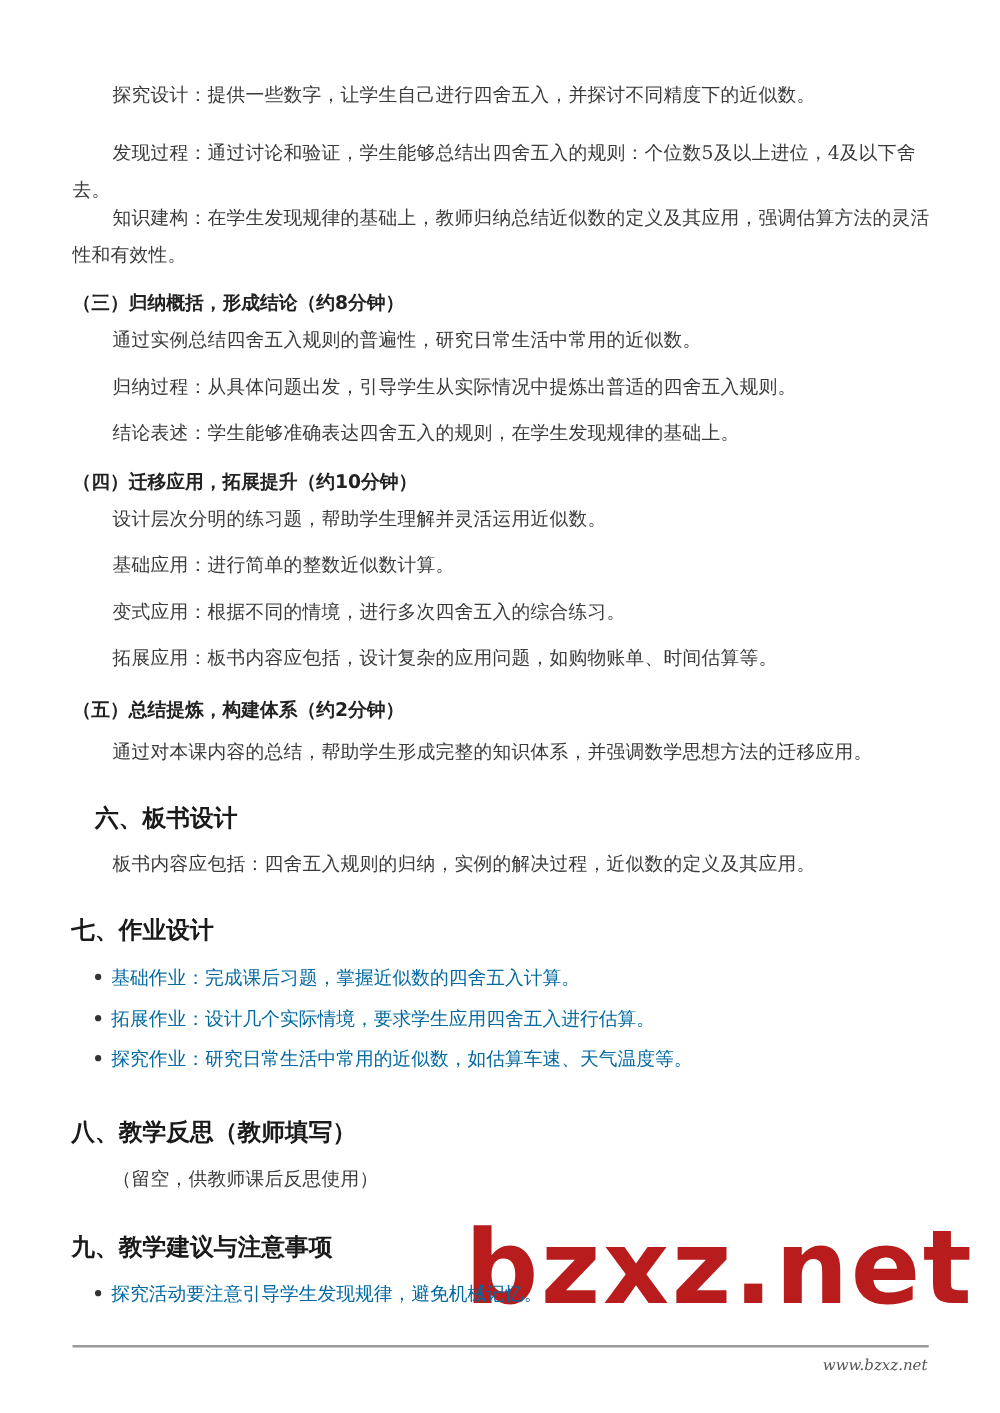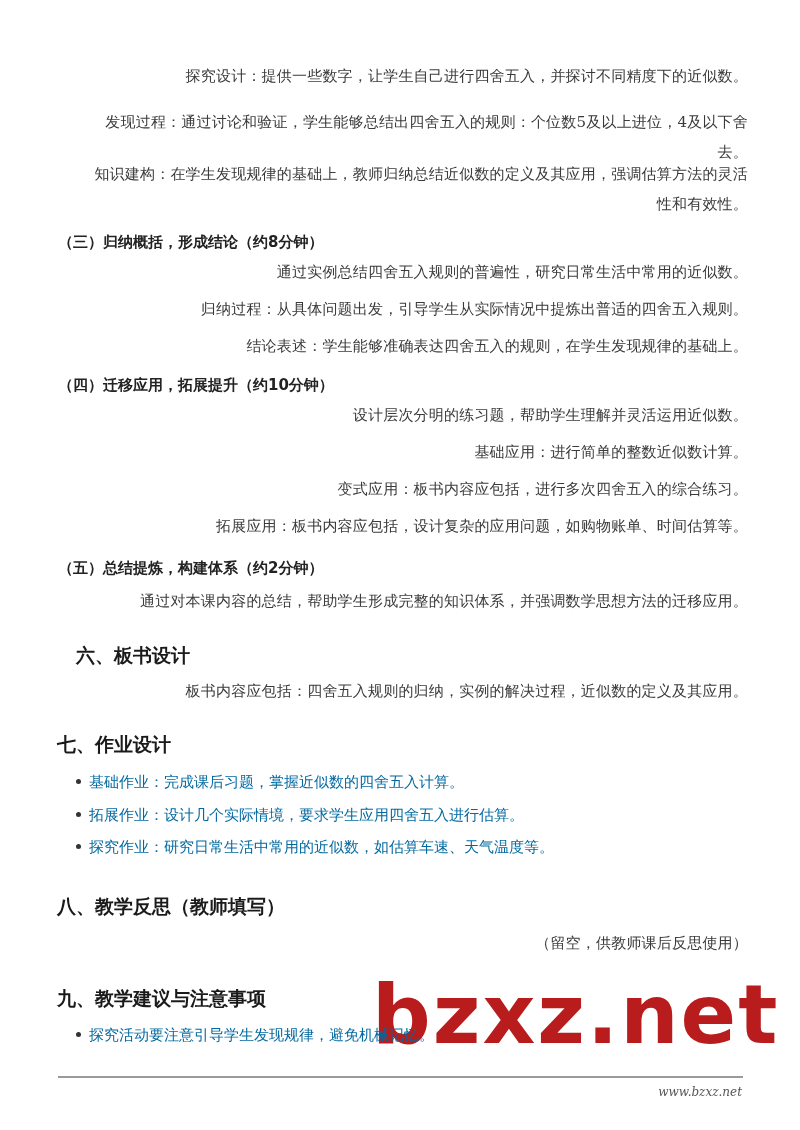--- a/index.html
+++ b/index.html
@@ -28,21 +28,21 @@
       position: absolute; left: 76px; font-size: 15px; color: #0369a1;
       line-height: 22px; margin: 0;
     }
     .bullet .dot { display: inline-block; width: 5px; height: 5px; border-radius: 50%; background: #333; margin-right: 8px; vertical-align: middle; position: relative; top: -2px; }
     .watermark {
       position: absolute; left: 372px; top: 975px;
       font-family: "DejaVu Sans", "Liberation Sans", sans-serif;
       font-weight: bold; font-size: 82px; color: #b91c1c; letter-spacing: 2px;
       z-index: 0; line-height: 80px;
     }
-    .content { position: absolute; left: 0; top: 0; width: 800px; height: 1130px; z-index: 1; text-align: right; }
+    .content { position: absolute; left: 0; top: 0; width: 800px; height: 1130px; z-index: 1; }
     .rule { position: absolute; left: 58px; top: 1076px; width: 685px; height: 2px; background: #9a9a9a; }
     .footer-url {
       position: absolute; right: 58px; top: 1085px; font-size: 12px; font-style: italic;
       color: #555; font-family: "DejaVu Serif", "Liberation Serif", serif;
     }
   </style>
 </head>
 <body>
 
 <div class="page">
@@ -56,21 +56,21 @@
     <p class="p" style="top:159px;">知识建构：在学生发现规律的基础上，教师归纳总结近似数的定义及其应用，强调估算方法的灵活性和有效性。</p>
 
     <h3 class="sub" style="top:231px;">（三）归纳概括，形成结论（约8分钟）</h3>
     <p class="p" style="top:257px;">通过实例总结四舍五入规则的普遍性，研究日常生活中常用的近似数。</p>
     <p class="p" style="top:294px;">归纳过程：从具体问题出发，引导学生从实际情况中提炼出普适的四舍五入规则。</p>
     <p class="p" style="top:331px;">结论表述：学生能够准确表达四舍五入的规则，在学生发现规律的基础上。</p>
 
     <h3 class="sub" style="top:374px;">（四）迁移应用，拓展提升（约10分钟）</h3>
     <p class="p" style="top:400px;">设计层次分明的练习题，帮助学生理解并灵活运用近似数。</p>
     <p class="p" style="top:437px;">基础应用：进行简单的整数近似数计算。</p>
-    <p class="p" style="top:474px;">变式应用：板书内容应包括，进行多次四舍五入的综合练习。</p>
+    <p class="p" style="top:474px;">变式应用：根据不同的情境，进行多次四舍五入的综合练习。</p>
     <p class="p" style="top:511px;">拓展应用：板书内容应包括，设计复杂的应用问题，如购物账单、时间估算等。</p>
 
     <h3 class="sub" style="top:557px;">（五）总结提炼，构建体系（约2分钟）</h3>
     <p class="p" style="top:586px;">通过对本课内容的总结，帮助学生形成完整的知识体系，并强调数学思想方法的迁移应用。</p>
 
     <h2 class="h" style="top:642px;margin-left:19px;">六、板书设计</h2>
     <p class="p" style="top:676px;">板书内容应包括：四舍五入规则的归纳，实例的解决过程，近似数的定义及其应用。</p>
 
     <h2 class="h" style="top:731px;">七、作业设计</h2>
     <p class="bullet" style="top:771px;"><span class="dot"></span><span>基础作业：完成课后习题，掌握近似数的四舍五入计算。</span></p>

